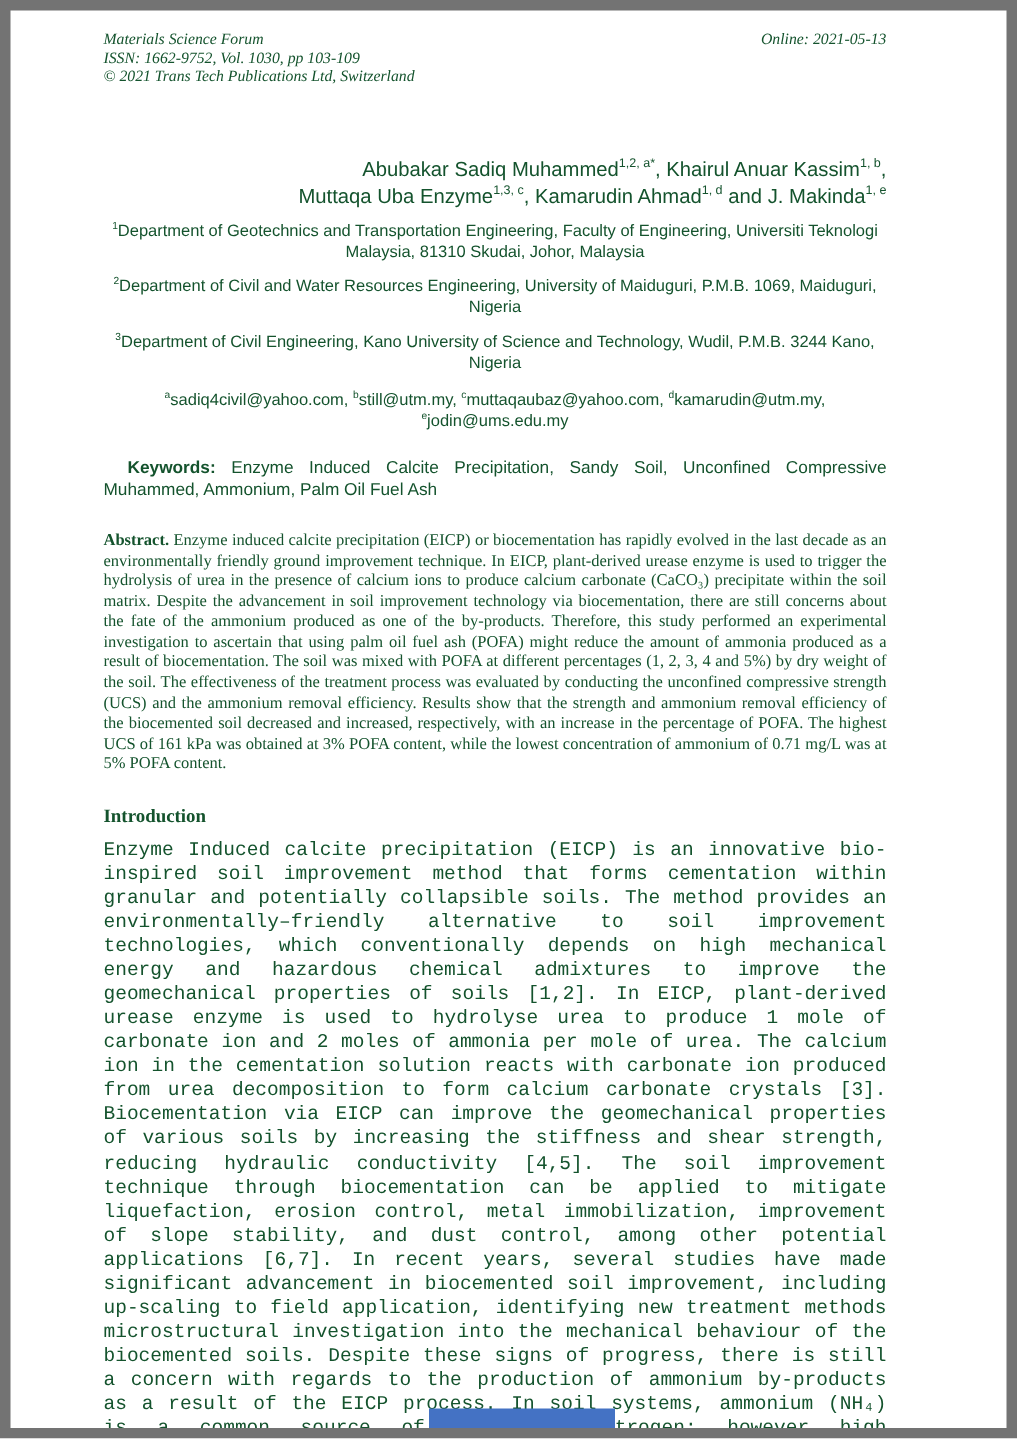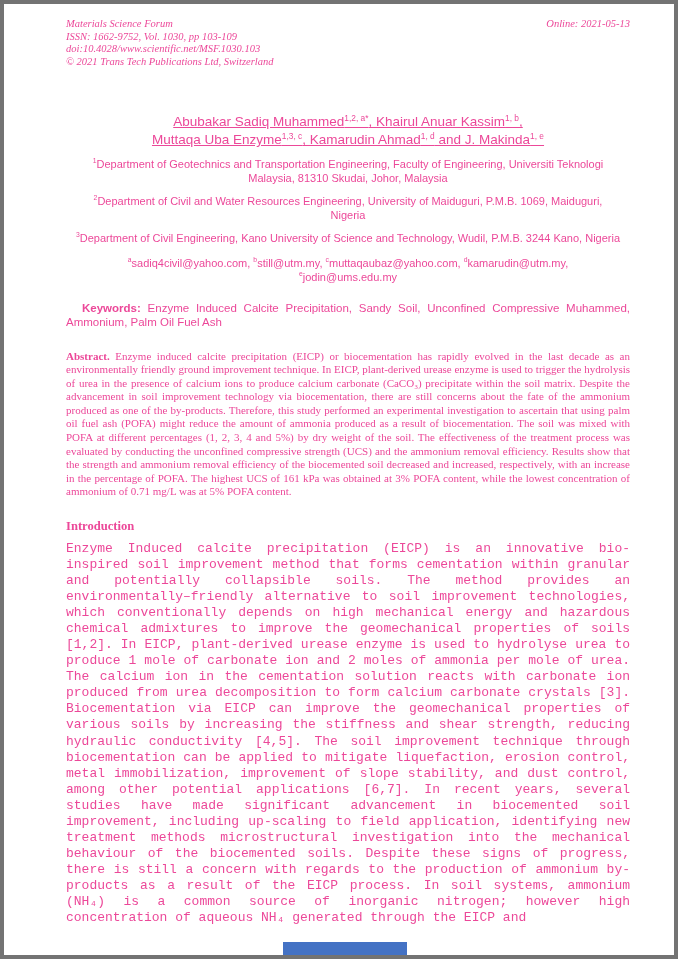--- a/index.html
+++ b/index.html
@@ -3,24 +3,24 @@
 <meta charset="utf-8">
 <style>
   html, body { margin: 0; padding: 0; background: #ffffff; }
   .page {
     width: 678px; height: 959px;
     margin: 0 auto;
     background: #ffffff;
     position: relative;
     overflow: hidden;
     box-sizing: border-box;
-    padding: 14px 44px 0 62px;
-    border: 4px solid #737373;
+    padding: 14px 80px 0 62px;
+    border: 7px solid #737373;
     font-family: "Liberation Serif", serif;
-    color: #ec4899;
+    color: #14532d;
   }
   .header {
     display: flex;
     justify-content: space-between;
     align-items: flex-start;
     font-style: italic;
     font-size: 10.5px;
     line-height: 1.2;
   }
   .header-left div { white-space: nowrap; }
@@ -30,23 +30,22 @@
     font-weight: bold;
     font-size: 15px;
     line-height: 1.27;
     text-align: center;
     margin: 20px 0 0 0;
   }
   .authors {
     font-family: "Liberation Sans", sans-serif;
     font-size: 13.5px;
     line-height: 1.32;
-    text-align: center;
+    text-align: right;
     margin-top: 6px;
-    text-decoration: underline;
   }
   .authors sup, .affil sup, .emails sup {
     font-size: 0.62em;
     vertical-align: super;
     line-height: 0;
   }
   .affil {
     font-family: "Liberation Sans", sans-serif;
     font-size: 11px;
     line-height: 1.27;
@@ -99,21 +98,20 @@
 </style>
 </head>
 <body>
 
 <div class="page">
 
   <div class="header">
     <div class="header-left">
       <div>Materials Science Forum</div>
       <div>ISSN: 1662-9752, Vol. 1030, pp 103-109</div>
-      <div>doi:10.4028/www.scientific.net/MSF.1030.103</div>
       <div>© 2021 Trans Tech Publications Ltd, Switzerland</div>
     </div>
     <div class="header-right">Online: 2021-05-13</div>
   </div>
 
   <h1 class="title"><br></h1>
 
   <div class="authors"><span>Abubakar Sadiq Muhammed</span><sup>1,2, a*</sup><span>, Khairul Anuar Kassim</span><sup>1, b</sup><span>,</span><br><span>Muttaqa Uba Enzyme</span><sup>1,3, c</sup><span>, Kamarudin Ahmad</span><sup>1, d</sup><span> and J. Makinda</span><sup>1, e</sup></div>
 
   <p class="affil"><sup>1</sup><span>Department of Geotechnics and Transportation Engineering, Faculty of Engineering, Universiti Teknologi Malaysia, 81310 Skudai, Johor, Malaysia</span></p>

